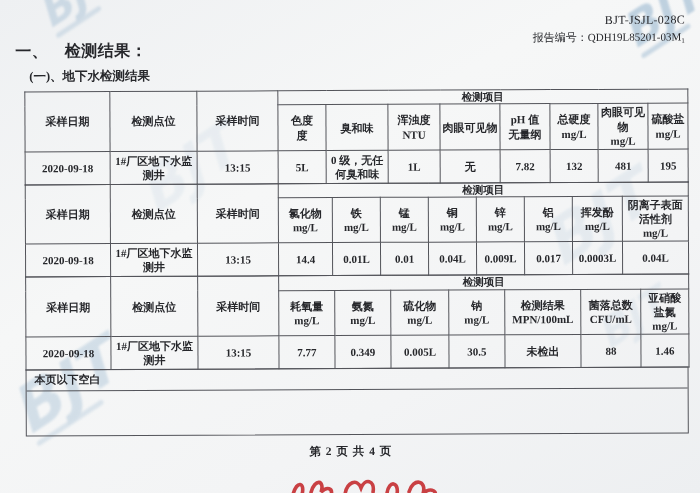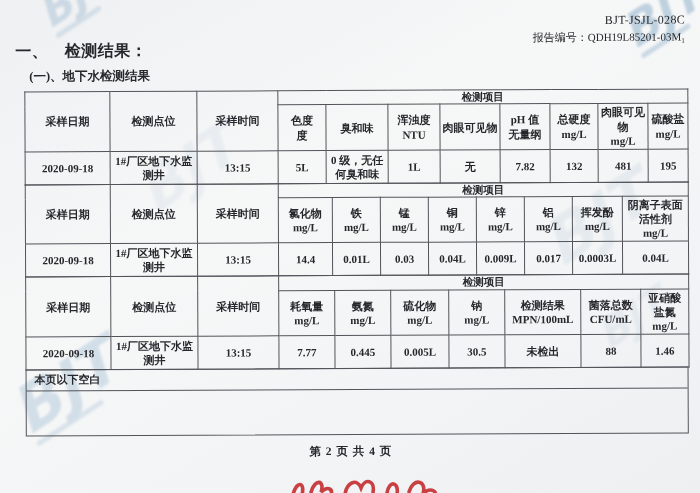--- a/index.html
+++ b/index.html
@@ -198,21 +198,21 @@
               <span class="pname">阴离子表面活性剂</span>
               <span class="punit">mg/L</span>
             </td>
       </tr>
       <tr class="data-row">
         <td>2020-09-18</td>
         <td>1#厂区地下水监测井</td>
         <td>13:15</td>
         <td>14.4</td>
         <td>0.01L</td>
-        <td>0.03</td>
+        <td>0.01</td>
         <td>0.04L</td>
         <td>0.009L</td>
         <td>0.017</td>
         <td>0.0003L</td>
         <td>0.04L</td>
       </tr>
     </tbody>
       </table>
 
     <table class="sec">
@@ -263,21 +263,21 @@
         <td>
               <span class="pname">亚硝酸盐氮</span>
               <span class="punit">mg/L</span>
             </td>
       </tr>
       <tr class="data-row">
         <td>2020-09-18</td>
         <td>1#厂区地下水监测井</td>
         <td>13:15</td>
         <td>7.77</td>
-        <td>0.445</td>
+        <td>0.349</td>
         <td>0.005L</td>
         <td>30.5</td>
         <td>未检出</td>
         <td>88</td>
         <td>1.46</td>
       </tr>
     </tbody>
       </table>
 
     <div class="tail">

